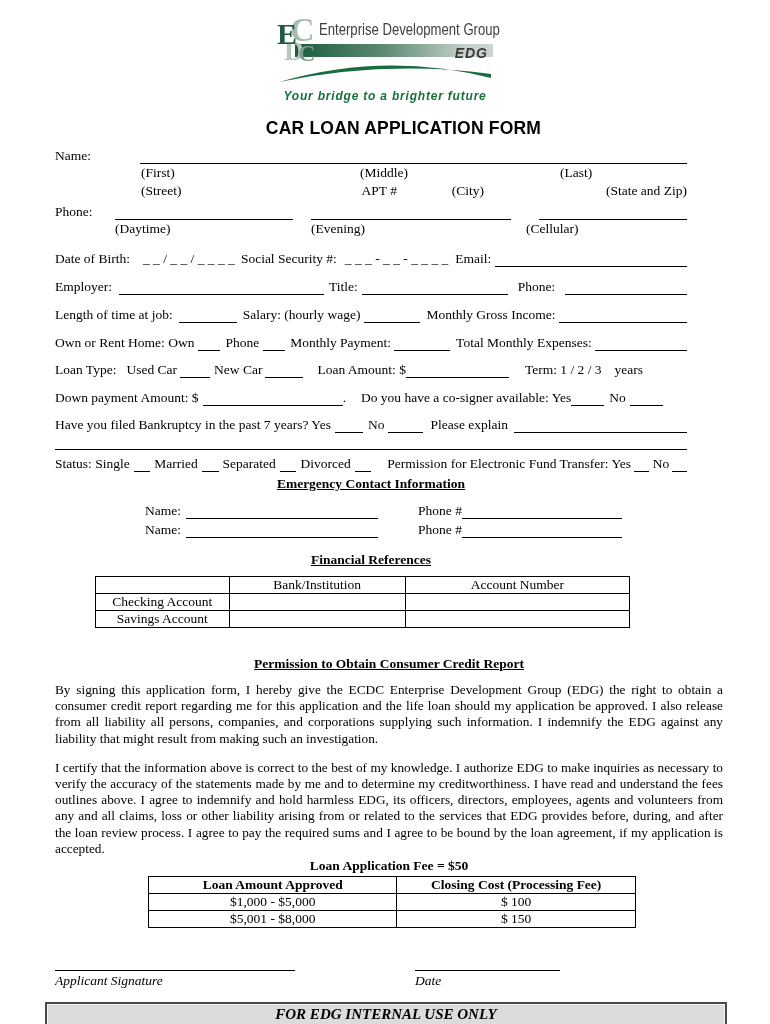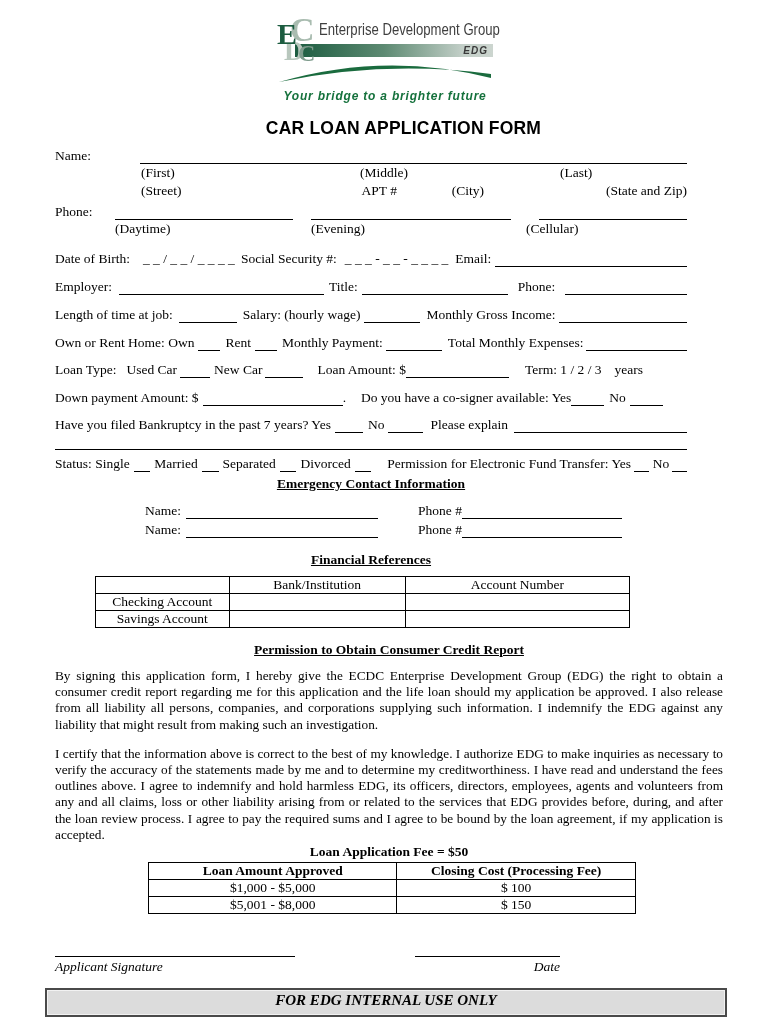--- a/index.html
+++ b/index.html
@@ -15,21 +15,21 @@
   .m-e  { left:0;    top:4px;   font-size:30px; }
   .m-c1 { left:13px; top:-2px;  font-size:34px; }
   .m-d  { left:7px;  top:22px;  font-size:28px; }
   .m-c2 { left:21px; top:26px;  font-size:24px; }
   .org-name { position:absolute; left:42px; top:6px; z-index:1; white-space:nowrap;
               font-family:"Liberation Sans",sans-serif; font-size:16px; color:#3f3f3f;
               transform:scaleX(0.82); transform-origin:left top; letter-spacing:0; }
   .grad-bar { position:absolute; left:18px; top:29px; width:198px; height:13px; z-index:1;
               background:linear-gradient(to right,#1c5c40 0%,#5d8a72 45%,#c3cfc8 85%,#ccd5cf 100%); }
   .edg-label { position:absolute; right:5px; top:1px; font-family:"Liberation Sans",sans-serif;
-               font-size:10px; font-weight:bold; font-style:italic; letter-spacing:1px; color:#3a3a3a; }
+               font-size:14px; font-weight:bold; font-style:italic; letter-spacing:1px; color:#3a3a3a; }
   .swoosh { position:absolute; left:0; top:42px; }
   .tagline { position:absolute; left:-6px; right:-6px; bottom:0; text-align:center; white-space:nowrap;
              font-family:"Liberation Sans",sans-serif; font-size:12px; font-weight:bold; font-style:italic;
              letter-spacing:0.8px; }
 
   
   .form-title { margin-top:15px; text-align:center; font-family:"Liberation Sans",sans-serif;
                 font-weight:bold; font-size:17.5px; letter-spacing:0.2px;margin-left:37px; }
 
   
@@ -144,21 +144,21 @@
       <span class="ln" style="width:58px;margin-left:6px"></span>
       <span style="margin-left:6px">Salary: (hourly wage)</span>
       <span class="ln" style="width:56px;margin-left:4px"></span>
       <span style="margin-left:6px">Monthly Gross Income:</span>
       <span class="ln fill" style="margin-left:4px"></span>
     </div>
 
     <div class="frow" style="margin-top:11px">
       <span>Own or Rent Home: Own</span>
       <span class="ln" style="width:22px;margin-left:4px"></span>
-      <span style="margin-left:5px">Rent</span>
+      <span style="margin-left:5px">Phone</span>
       <span class="ln" style="width:22px;margin-left:4px"></span>
       <span style="margin-left:5px">Monthly Payment:</span>
       <span class="ln" style="width:56px;margin-left:3px"></span>
       <span style="margin-left:6px">Total Monthly Expenses:</span>
       <span class="ln fill" style="margin-left:3px"></span>
     </div>
 
     <div class="frow" style="margin-top:10px">
       <span>Loan Type:</span>
       <span style="margin-left:10px">Used Car</span>
@@ -238,21 +238,21 @@
       <tr>
         <td class="rowlab">Savings Account</td>
         <td></td>
         <td></td>
       </tr>
     </tbody>
       </table>
   </div>
 
   <div class="wide">
-    <div class="sec-head" style="margin-top:14px">Permission to Obtain Consumer Credit Report</div>
+    <div class="sec-head" style="margin-top:28px">Permission to Obtain Consumer Credit Report</div>
     <p class="para" style="margin-top:10px">By signing this application form, I hereby give the ECDC Enterprise Development Group (EDG) the right to obtain a consumer credit report regarding me for this application and the life loan should my application be approved. I also release from all liability all persons, companies, and corporations supplying such information.  I indemnify the EDG against any liability that might result from making such an investigation.</p>
     <p class="para" style="margin-top:13px">I certify that the information above is correct to the best of my knowledge.  I authorize EDG to make inquiries as necessary to verify the accuracy of the statements made by me and to determine my creditworthiness.  I have read and understand the fees outlines above.  I agree to indemnify and hold harmless EDG, its officers, directors, employees, agents and volunteers from any and all claims, loss or other liability arising from or related to the services that EDG provides before, during, and after the loan review process.  I agree to pay the required sums and I agree to be bound by the loan agreement, if my application is accepted.</p>
     <div class="fee-title">Loan Application Fee = $50</div>
     <table class="fee-table">
       <tbody>
           <tr>
         <th style="width:51%">Loan Amount Approved</th>
         <th style="width:49%">Closing Cost (Processing Fee)</th>
       </tr>
       <tr>
@@ -267,21 +267,21 @@
       </table>
   </div>
 
   <div class="content">
     <div class="sig-row">
       <span class="ln" style="width:240px;height:2px"></span>
       <span class="ln" style="width:145px;height:2px;margin-left:120px"></span>
     </div>
     <div class="sig-caps">
       <span class="it" style="width:240px">Applicant Signature</span>
-      <span class="it" style="width:145px;margin-left:120px;text-align:right">Date</span>
+      <span class="it" style="width:145px;margin-left:120px;text-align:left">Date</span>
     </div>
 
     <div class="internal-box">
       <div class="internal-title">FOR EDG INTERNAL USE ONLY</div>
 
     </div>
   </div>
 
 </div>
 

